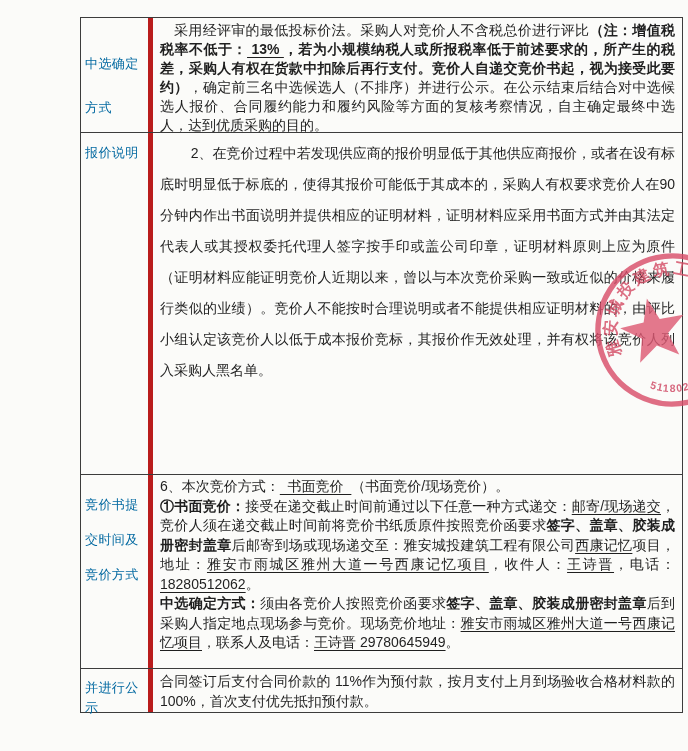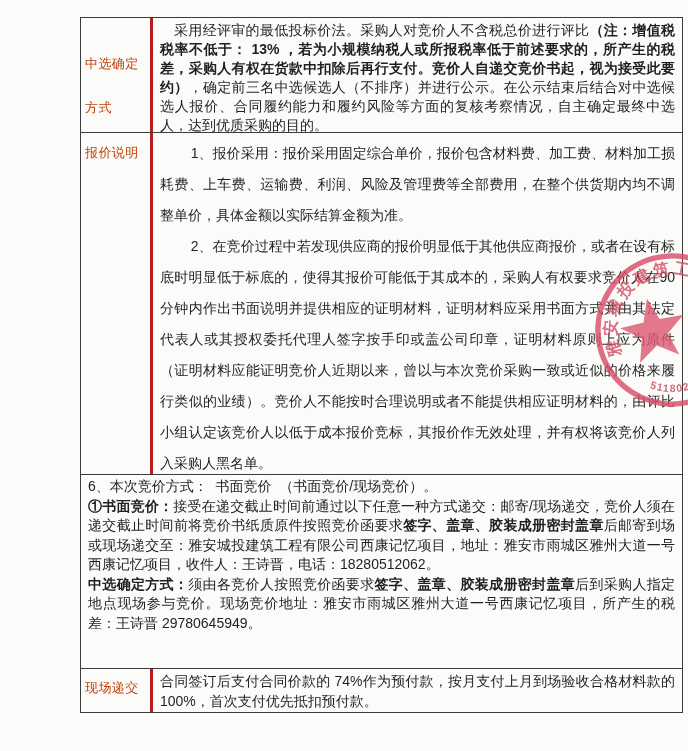--- a/index.html
+++ b/index.html
@@ -12,24 +12,24 @@
   .doc-table{
     position:absolute;left:80px;top:17px;width:603px;
     border:1.5px solid #3c3c3c;
     box-sizing:border-box;
     background:transparent;
   }
   .row{display:flex;box-sizing:border-box;border-top:1px solid #3c3c3c;}
   .row:first-child{border-top:none;}
   .label-cell{
     width:72px;flex:0 0 72px;box-sizing:border-box;
-    border-right:3px solid #b91c1c;
+    border-right:5px solid #b91c1c;
     font-size:13px;letter-spacing:.4px;
     padding:0 0 0 4px;
-    color:#c2410c;
+    color:#0369a1;
   }
   .content-cell{
     flex:1;box-sizing:border-box;
     font-size:14px;
     padding:0 7px 0 7px;
     overflow:hidden;
     text-align:justify;
   }
   
   .r1{height:114px;}
@@ -43,21 +43,21 @@
   .r4 .label-cell{padding-top:9px;line-height:20px;}
   
   .r1 .content-cell{padding-top:3px;line-height:19px;}
   .r2 .content-cell{padding-top:5px;line-height:31px;}
   .r3 .content-cell{padding-top:2px;line-height:19.5px;}
   .r4 .content-cell{padding-top:2px;line-height:20px;}
   .para{margin:0;}
   .para.indent{text-indent:1em;}
   .r2 .para.indent{text-indent:2.2em;}
   .b{font-weight:bold;}
-  .u{text-underline-offset:3px;text-decoration-thickness:1px;}
+  .u{text-decoration:underline;text-underline-offset:3px;text-decoration-thickness:1px;}
   
   .stamp{
     position:absolute;left:572px;top:230px;width:200px;height:200px;
     filter:blur(.4px);
     pointer-events:none;
   }
   .stamp text{font-family:"Liberation Sans",sans-serif;font-weight:bold;}
   .stamp .arc-label{font-size:16px;letter-spacing:3px;}
   .stamp .serial{font-size:10.5px;letter-spacing:1.2px;}
 </style>
@@ -69,37 +69,37 @@
   <div class="row r1">
     <div class="label-cell">中选确定方式</div>
     <div class="content-cell">
         <div class="para indent"><span>采用经评审的最低投标价法。采购人对竞价人不含税总价进行评比</span><span class="b">（注：增值税税率不低于：</span><span class="b u">&nbsp;13%&nbsp;</span><span class="b">，若为小规模纳税人或所报税率低于前述要求的，所产生的税差，采购人有权在货款中扣除后再行支付。竞价人自递交竞价书起，视为接受此要约）</span><span>，确定前三名中选候选人（不排序）并进行公示。在公示结束后结合对中选候选人报价、合同履约能力和履约风险等方面的复核考察情况，自主确定最终中选人，达到优质采购的目的。</span></div>
       </div>
   </div>
 
   <div class="row r2">
     <div class="label-cell">报价说明</div>
     <div class="content-cell">
-        <div class="para indent"><span>1、报价采用：报价采用固定综合单价，报价包含材料费、加工费、材料加工损耗费、上车费、运输费、利润、风险及管理费等全部费用，在整个供货期内均不调整单价，具体金额以实际结算金额为准。</span></div>
         <div class="para indent"><span>2、在竞价过程中若发现供应商的报价明显低于其他供应商报价，或者在设有标底时明显低于标底的，使得其报价可能低于其成本的，采购人有权要求竞价人在90分钟内作出书面说明并提供相应的证明材料，证明材料应采用书面方式并由其法定代表人或其授权委托代理人签字按手印或盖公司印章，证明材料原则上应为原件（证明材料应能证明竞价人近期以来，曾以与本次竞价采购一致或近似的价格来履行类似的业绩）。竞价人不能按时合理说明或者不能提供相应证明材料的，由评比小组认定该竞价人以低于成本报价竞标，其报价作无效处理，并有权将该竞价人列入采购人黑名单。</span></div>
       </div>
   </div>
 
   <div class="row r3">
+    <div class="label-cell">竞价书提交时间及竞价方式</div>
     <div class="content-cell">
         <div class="para"><span>6、本次竞价方式：</span><span class="u">&nbsp;&nbsp;书面竞价&nbsp;&nbsp;</span><span>（书面竞价/现场竞价）。</span></div>
         <div class="para"><span class="b">①书面竞价：</span><span>接受在递交截止时间前通过以下任意一种方式递交：</span><span class="u">邮寄/现场递交</span><span>，竞价人须在递交截止时间前将竞价书纸质原件按照竞价函要求</span><span class="b">签字、盖章、胶装成册密封盖章</span><span>后邮寄到场或现场递交至：雅安城投建筑工程有限公司</span><span class="u">西康记忆</span><span>项目，地址：</span><span class="u">雅安市雨城区雅州大道一号西康记忆项目</span><span>，收件人：</span><span class="u">王诗晋</span><span>，电话：</span><span class="u">18280512062</span><span>。</span></div>
-        <div class="para"><span class="b">中选确定方式：</span><span>须由各竞价人按照竞价函要求</span><span class="b">签字、盖章、胶装成册密封盖章</span><span>后到采购人指定地点现场参与竞价。现场竞价地址：</span><span class="u">雅安市雨城区雅州大道一号西康记忆项目</span><span>，所产生的税差：</span><span class="u">王诗晋 29780645949</span><span>。</span></div>
+        <div class="para"><span class="b">中选确定方式：</span><span>须由各竞价人按照竞价函要求</span><span class="b">签字、盖章、胶装成册密封盖章</span><span>后到采购人指定地点现场参与竞价。现场竞价地址：</span><span class="u">雅安市雨城区雅州大道一号西康记忆项目</span><span>，联系人及电话：</span><span class="u">王诗晋 29780645949</span><span>。</span></div>
       </div>
   </div>
 
   <div class="row r4">
-    <div class="label-cell">现场递交</div>
+    <div class="label-cell">并进行公示</div>
     <div class="content-cell">
-        <div class="para"><span>合同签订后支付合同价款的 74%作为预付款，按月支付上月到场验收合格材料款的100%，首次支付优先抵扣预付款。</span></div>
+        <div class="para"><span>合同签订后支付合同价款的 11%作为预付款，按月支付上月到场验收合格材料款的100%，首次支付优先抵扣预付款。</span></div>
       </div>
   </div>
 
 </div>
 
 <svg class="stamp" viewBox="0 0 200 200" aria-hidden="true">
   <g transform="rotate(-12 100 100)" opacity="0.82">
     <circle cx="100" cy="100" r="74" fill="none" stroke="#d84f6b" stroke-width="5.5"></circle>
     <polygon points="82,64 90.2,86.7 114.3,87.5 95.3,102.3 102,125.5 82,112 62,125.5 68.7,102.3 49.7,87.5 73.8,86.7" fill="#dd5b74"></polygon>
     <path id="sealArcTop" d="M 47.4 119.2 A 56 56 0 1 1 152.6 119.2" fill="none"></path>

